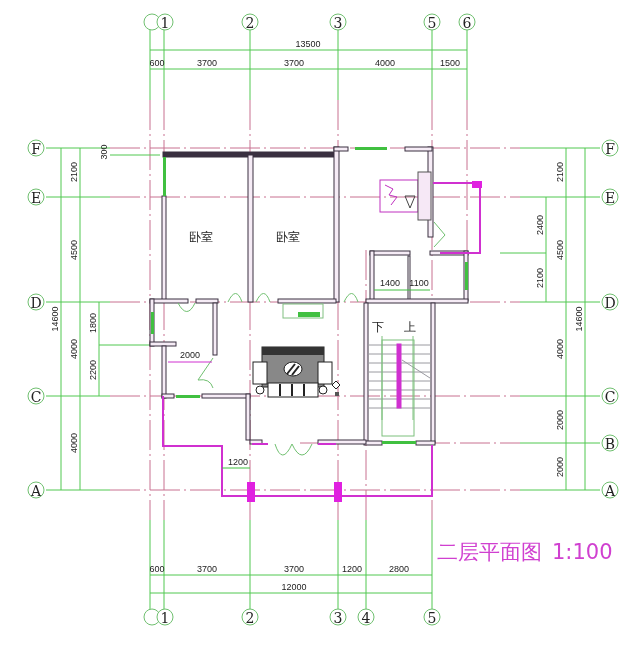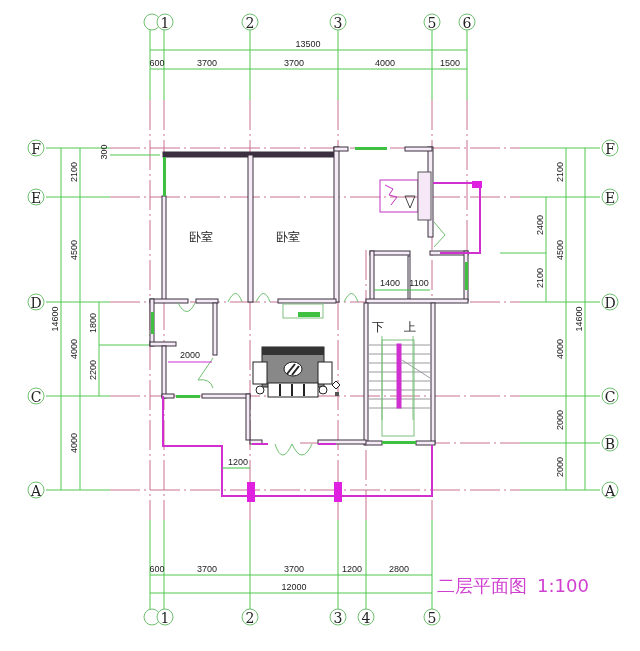--- a/index.html
+++ b/index.html
@@ -1,21 +1,21 @@
 <!DOCTYPE html>
 <html><head>
 <meta charset="utf-8">
 <style>
   html, body { margin: 0; padding: 0; background: #ffffff; }
   body { width: 640px; height: 651px; position: relative; overflow: hidden; font-family: "Liberation Sans", sans-serif; }
   #plan { position: absolute; left: 0; top: 0; width: 640px; height: 651px; }
   .dim { font-family: "Liberation Sans", sans-serif; font-size: 9px; fill: #222; }
   .axis-label { font-family: "DejaVu Serif", serif; font-size: 14px; fill: #222; }
   .room { font-family: "DejaVu Sans", sans-serif; font-size: 12px; fill: #222; }
-  .title { position: absolute; left: 437px; top: 538px; color: #d040d0; font-size: 18px; font-family: "DejaVu Sans", sans-serif; white-space: nowrap; margin-top: 36px; }
+  .title { position: absolute; left: 437px; top: 538px; color: #d040d0; font-size: 21px; font-family: "DejaVu Sans", sans-serif; white-space: nowrap; }
   .title .scale { margin-left: 10px; }
 </style>
 </head>
 <body>
 
 <svg id="plan" viewBox="0 0 640 651" xmlns="http://www.w3.org/2000/svg">
 
   <g stroke="#c87090" stroke-width="1" stroke-dasharray="30,4,2,4" fill="none">
     <line x1="150" y1="100" x2="150" y2="520"></line>
     <line x1="164" y1="100" x2="164" y2="520"></line>

